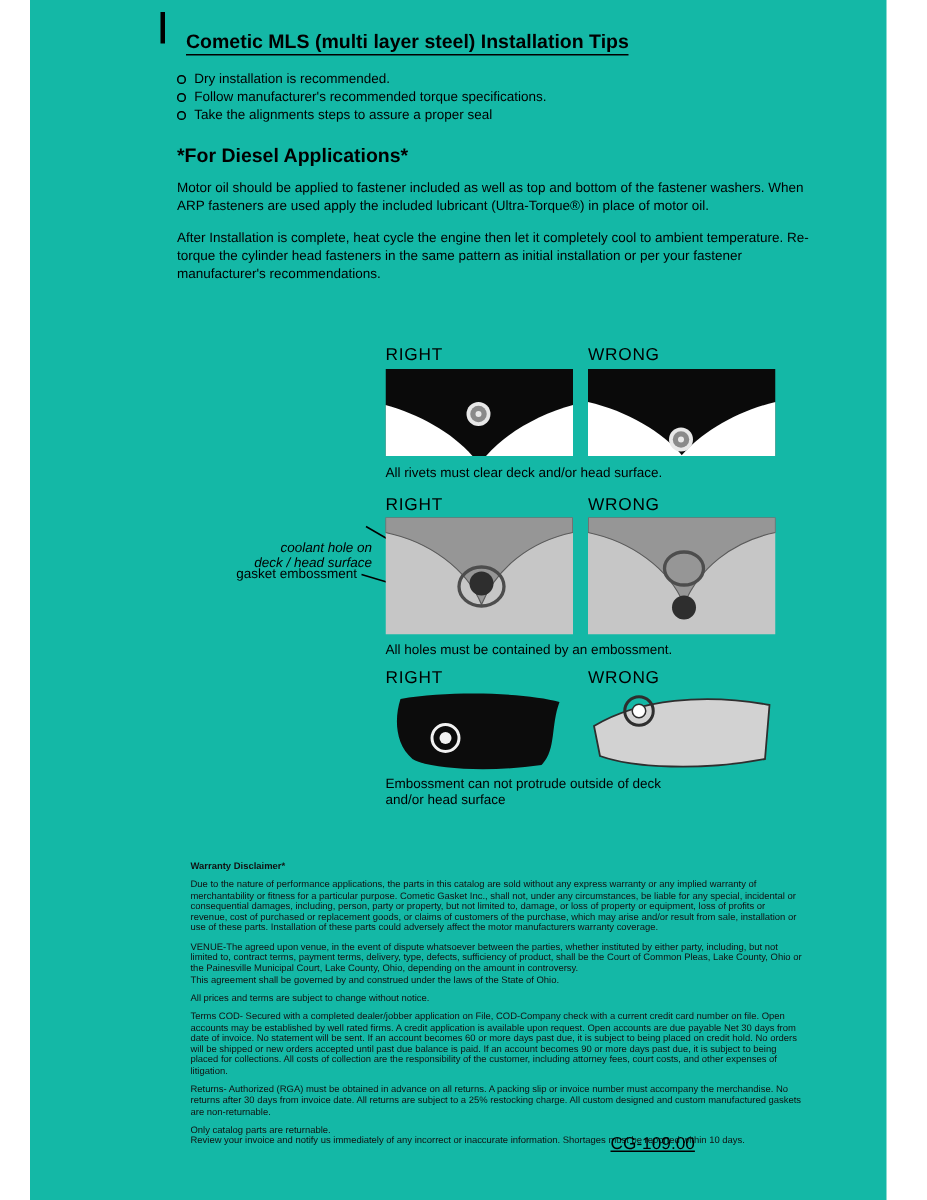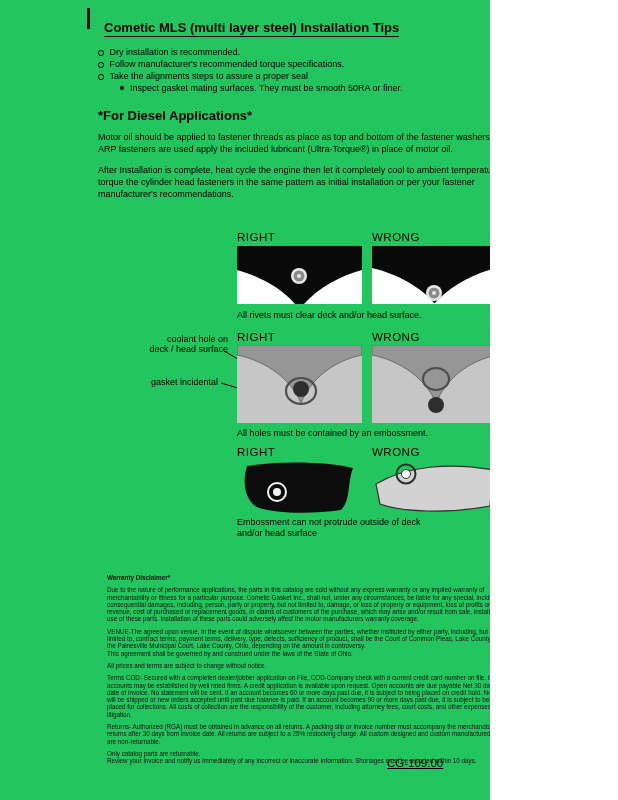--- a/index.html
+++ b/index.html
@@ -1,18 +1,18 @@
 <!DOCTYPE html>
 <html><head>
 <meta charset="utf-8">
 <style>
   html,body { margin:0; padding:0; background:#ffffff; }
   .page {
-    position:relative; width:490px; height:800px; background:#22c55e;
-    font-family:"Liberation Sans", sans-serif; color:#000; overflow:hidden;
+    position:relative; width:571px; height:800px; background:#14b8a6;
+    font-family:"Liberation Sans", sans-serif; color:#000; overflow:hidden;margin-left:20px;
   }
   .edge-mark { position:absolute; left:87px; top:8px; width:3px; height:21px; background:#000; }
 
   .title { position:absolute; left:104px; top:20px; font-size:13px; font-weight:bold; }
   .title .u { border-bottom:1.5px solid #000; padding-bottom:1px; }
 
   .main { position:absolute; left:98px; top:46px; width:436px; font-size:9px; line-height:12px; }
   .li { display:flex; gap:6px; align-items:flex-start; }
   .mk { flex:0 0 auto; margin-top:4px; border-radius:50%; }
   .mk.open { width:3.5px; height:3.5px; border:1px solid #000; }
@@ -21,21 +21,21 @@
   .h2 { font-weight:bold; font-size:13px; margin-top:16px; }
   .para { margin-top:9px; }
   .note { margin-top:10px; }
 
   .dg-header { position:absolute; width:125px; text-align:left; font-size:11.5px; letter-spacing:.5px; }
   .dg-img { position:absolute; width:125px; }
   .dg-img svg { display:block; }
   .dg-cap { position:absolute; font-size:9px; line-height:11px; }
 
   .lbl { position:absolute; text-align:right; font-size:9px; line-height:10px; }
-  .lbl-coolant { left:128px; top:334px; width:100px; }
+  .lbl-coolant { left:128px; top:360px; width:100px;font-style:italic; }
   .lbl-emboss  { left:112px; top:377px; width:106px; }
   .arrows { position:absolute; left:220px; top:344px; }
 
   .legal { position:absolute; left:107px; top:574px; width:408px; font-size:6.3px; line-height:7.3px; color:#111; }
   .legal .lh { font-weight:bold; margin-bottom:5px; }
   .lp { margin-bottom:5px; }
   .lp.tight { margin-bottom:0; }
 
   .footer { position:absolute; left:387px; top:757px; font-size:11.5px;text-decoration:underline; }
 </style>
@@ -56,27 +56,23 @@
       <span>Dry installation is recommended.</span>
     </div>
     <div class="li">
       <span class="mk open"></span>
       <span>Follow manufacturer's recommended torque specifications.</span>
     </div>
     <div class="li">
       <span class="mk open"></span>
       <span>Take the alignments steps to assure a proper seal</span>
     </div>
-    <div class="li l2">
-      <span class="mk fill"></span>
-      <span>Inspect gasket mating surfaces.  They must be smooth 50RA or finer.</span>
-    </div>
 
     <div class="h2">*For Diesel Applications*</div>
-    <div class="para">Motor oil should be applied to fastener threads as place as top and bottom of the fastener washers. When ARP fasteners are used apply the included lubricant (Ultra-Torque®) in place of motor oil.</div>
+    <div class="para">Motor oil should be applied to fastener included as well as top and bottom of the fastener washers. When ARP fasteners are used apply the included lubricant (Ultra-Torque®) in place of motor oil.</div>
     <div class="para">After Installation is complete, heat cycle the engine then let it completely cool to ambient temperature. Re-torque the cylinder head fasteners in the same pattern as initial installation or per your fastener manufacturer's recommendations.</div>
   </div>
 
   <div class="dg-header" style="left:237px; top:231px;">RIGHT</div>
   <div class="dg-header" style="left:372px; top:231px;">WRONG</div>
 
   <div class="dg-img" style="left:237px; top:246px;">
     <svg width="125" height="58" viewBox="0 0 125 58">
       <rect width="125" height="58" fill="#0a0a0a"></rect>
       <path d="M0,58 L0,24 C22,30 44,42 58,58 Z" fill="#ffffff"></path>
@@ -98,21 +94,21 @@
   </div>
   <div class="dg-cap" style="left:237px; top:310px; width:260px;">All rivets must clear deck and/or head surface.</div>
 
   <div class="dg-header" style="left:237px; top:331px;">RIGHT</div>
   <div class="dg-header" style="left:372px; top:331px;">WRONG</div>
 
   <div class="lbl lbl-coolant">
     <div>coolant hole on</div>
     <div>deck / head surface</div>
   </div>
-  <div class="lbl lbl-emboss">gasket incidental</div>
+  <div class="lbl lbl-emboss">gasket embossment</div>
 
   <svg class="arrows" width="85" height="70" viewBox="0 0 85 70">
     <defs>
       <marker id="ah" markerWidth="6" markerHeight="6" refX="5" refY="3" orient="auto">
         <path d="M0,0 L6,3 L0,6 Z" fill="#000"></path>
       </marker>
     </defs>
     <line x1="4" y1="7" x2="68" y2="44" stroke="#000" stroke-width="1" marker-end="url(#ah)"></line>
     <line x1="1" y1="39" x2="58" y2="56" stroke="#000" stroke-width="1" marker-end="url(#ah)"></line>
   </svg>

